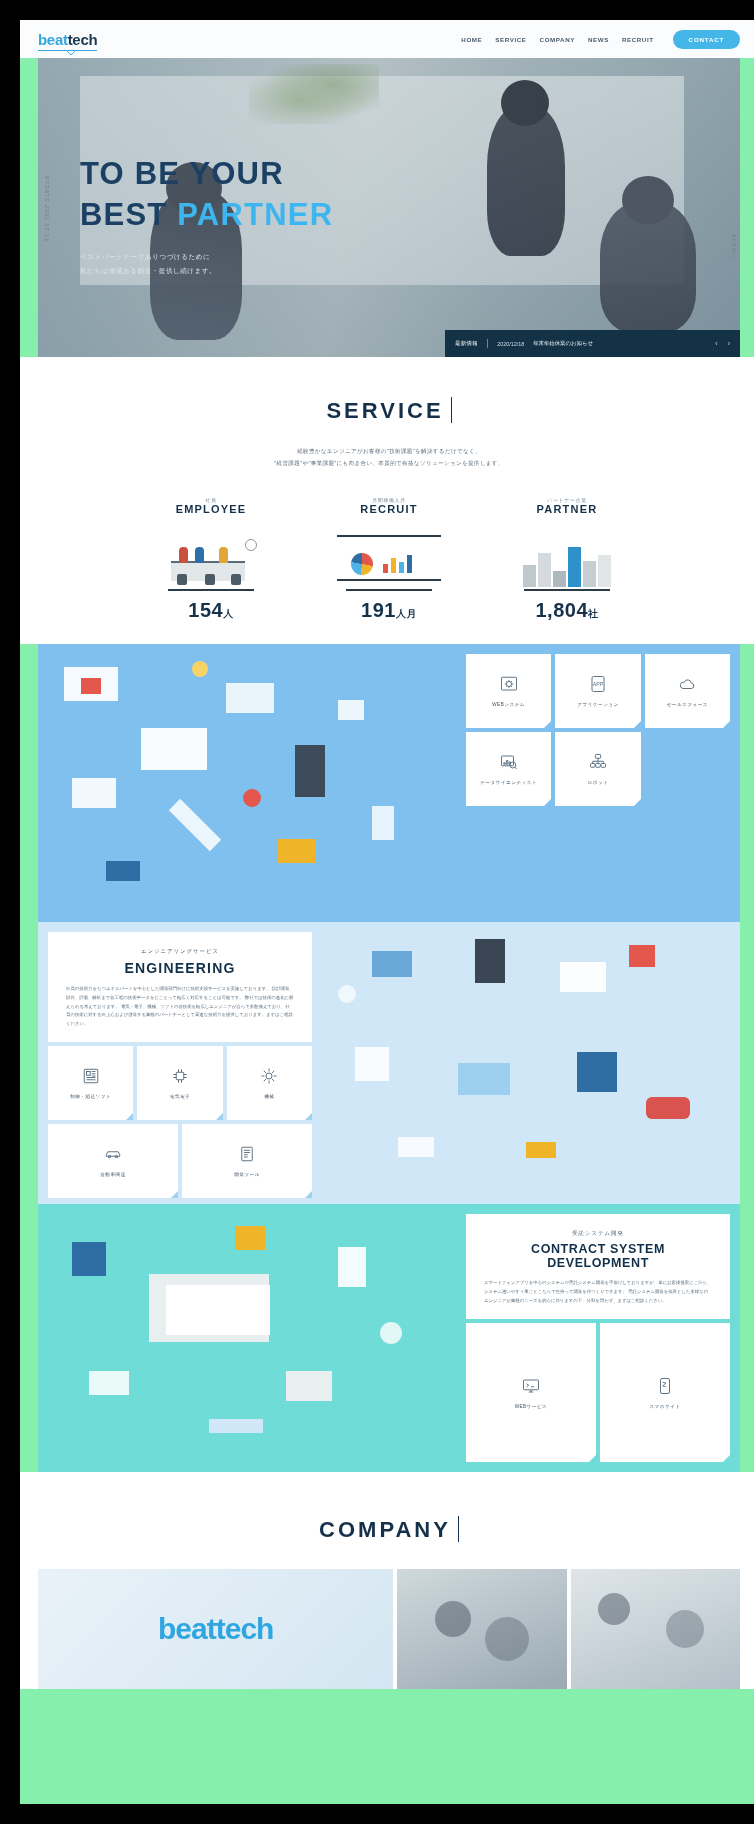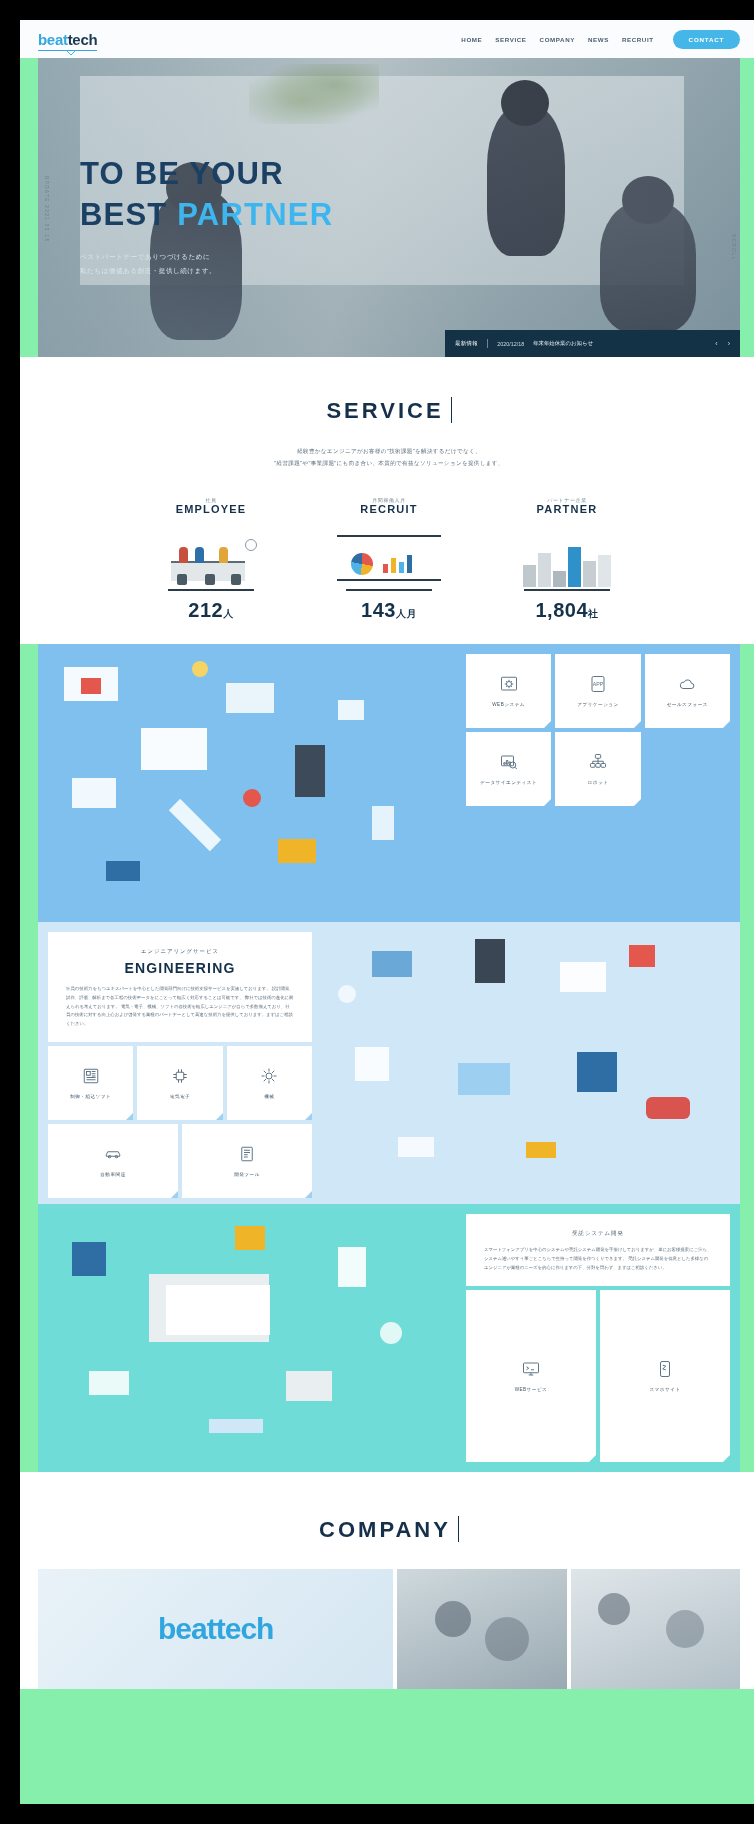--- a/index.html
+++ b/index.html
@@ -213,41 +213,41 @@
             <div class="clock"></div>
             <div class="p" style="left:18px;background:#c8503f"></div>
             <div class="p" style="left:34px;background:#2d6fa8"></div>
             <div class="p" style="left:58px;background:#e0a63a"></div>
             <div class="chair" style="left:16px"></div>
             <div class="chair" style="left:44px"></div>
             <div class="chair" style="left:70px"></div>
           </div>
         </div>
         <div class="ul-line"></div>
-        <div class="stat-num"><span>212</span><span class="unit">人</span></div>
+        <div class="stat-num"><span>154</span><span class="unit">人</span></div>
       </div>
 
       <div class="stat">
         <div class="stat-jp">月間稼働人月</div>
         <div class="stat-en">RECRUIT</div>
         <div class="stat-art">
           <div class="chartcard">
             <div class="top"></div>
             <div class="pie"></div>
             <div class="bars">
               <i style="height:9px;background:#e4574c"></i>
               <i style="height:15px;background:#f0b429"></i>
               <i style="height:11px;background:#4fb3e8"></i>
               <i style="height:18px;background:#2f6ea4"></i>
             </div>
             <div class="base"></div>
           </div>
         </div>
         <div class="ul-line"></div>
-        <div class="stat-num"><span>143</span><span class="unit">人月</span></div>
+        <div class="stat-num"><span>191</span><span class="unit">人月</span></div>
       </div>
 
       <div class="stat">
         <div class="stat-jp">パートナー企業</div>
         <div class="stat-en">PARTNER</div>
         <div class="stat-art">
           <div class="city">
             <b style="height:22px"></b>
             <b style="height:34px;background:#d4dade"></b>
             <b style="height:16px;background:#aeb9bf"></b>
@@ -419,20 +419,21 @@
         <span style="left:70%;top:16%;width:28px;height:40px;background:#fff;opacity:.9"></span>
         <span style="left:12%;top:62%;width:40px;height:24px;background:#fff;opacity:.85"></span>
         <span style="left:58%;top:62%;width:46px;height:30px;background:#e9eef1"></span>
         <span style="left:80%;top:44%;width:22px;height:22px;border-radius:50%;background:#fff;opacity:.8"></span>
         <span style="left:40%;top:80%;width:54px;height:14px;background:#cfe7f7"></span>
       </div>
     </div>
     <div class="panelwrap">
       <div class="txtcard">
         <div class="jp">受託システム開発</div>
+        <h3 class="wide">CONTRACT SYSTEM DEVELOPMENT</h3>
         <p>スマートフォンアプリを中心のシステムや受託システム開発を手掛けしておりますが、単にお客様提案にご注ら、システム通いやすう事ごとこちらで生持って開発を作つくりできます。
 受託システム開発を得意とした多様なのエンジニアが業種のニーズを的心に作りますの下、分野を問わず、まずはご相談ください。</p>
       </div>
       <div class="tiles two" style="flex:1">
         <div class="tile" style="height:100%">
           <span class="ico"><svg viewBox="0 0 24 24" fill="none" stroke="currentColor" stroke-width="1.3">
                 <rect x="2" y="4" width="20" height="13" rx="1"></rect>
                 <path d="M9 20h6M12 17v3M6 9l3 2-3 2M12 13h4"></path>
               </svg></span>
           <span class="lbl">WEBサービス</span>

